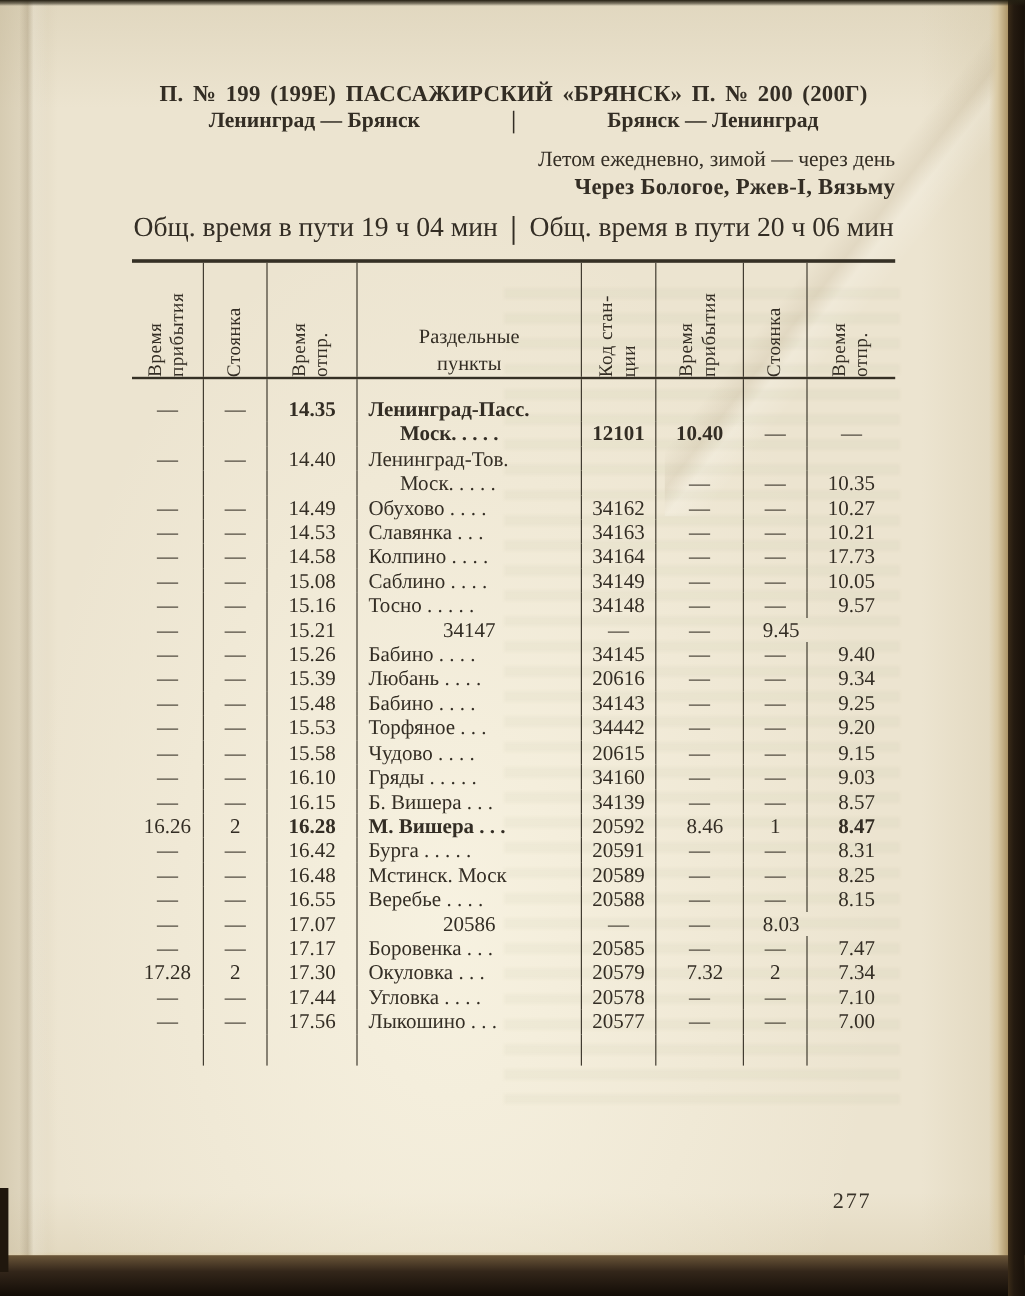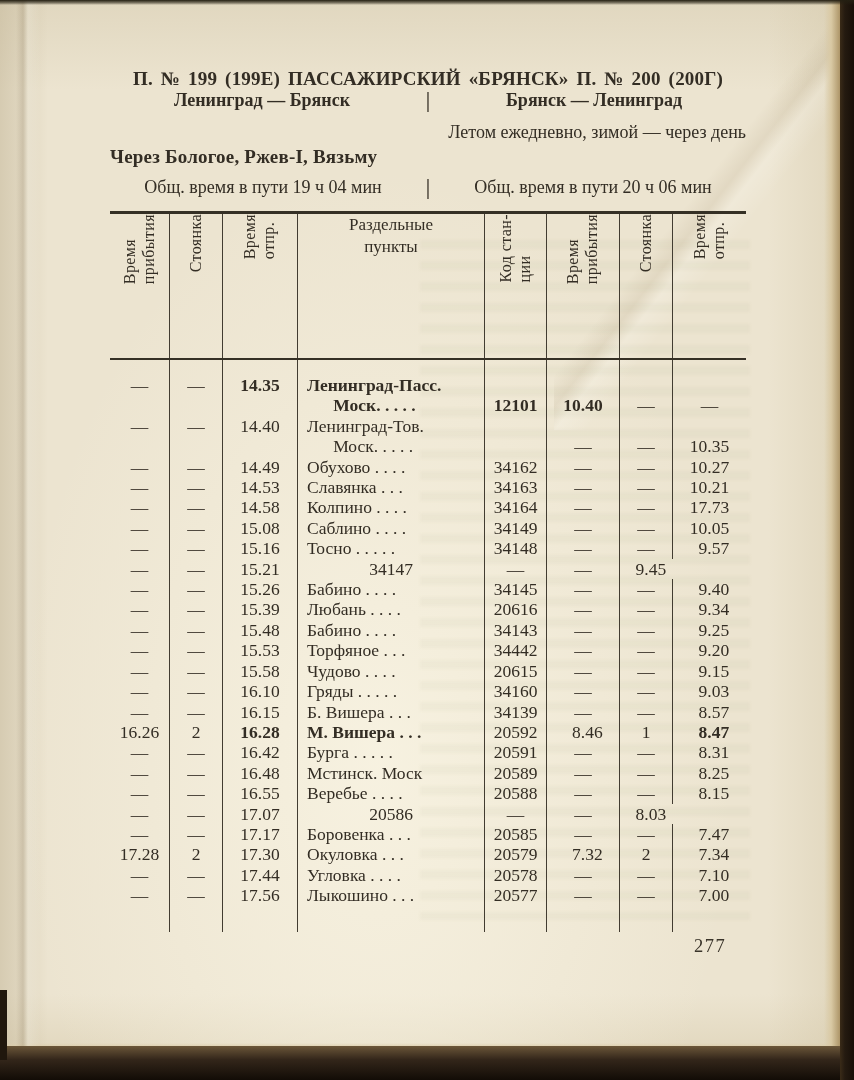--- a/index.html
+++ b/index.html
@@ -65,55 +65,55 @@
     font-size:19px; font-weight:bold; text-align:center;
     letter-spacing:.2px; word-spacing:3px; white-space:nowrap;
   }
   .route{
     display:grid; grid-template-columns:1fr 28px 1fr;
     font-weight:bold; font-size:18px;
   }
   .route span{text-align:center;}
   .bar{font-weight:bold; transform:scaleY(1.15);}
   .freq{margin-top:11px; text-align:right; font-size:18px;}
-  .via{margin-top:3px; text-align:left; font-size:19px; font-weight:bold; letter-spacing:.2px;}
+  .via{margin-top:3px; text-align:right; font-size:19px; font-weight:bold; letter-spacing:.2px;}
   .duration{
-    margin-top:9px; display:grid; grid-template-columns:1fr 24px 1fr; font-size:18px;
+    margin-top:9px; display:grid; grid-template-columns:1fr 24px 1fr; font-size:23px;
   }
   .duration span{text-align:center; white-space:nowrap;}
 
   
   .tbl{margin-top:13px; width:636px;}
   .trow{display:grid; grid-template-columns:60px 53px 75px 187px 62px 73px 53px 73px;}
   .c{
     border-right:1.6px solid #423c31;
     min-height:20.4px; line-height:20.4px;
     font-size:17.5px; text-align:center;
     overflow:hidden; white-space:nowrap;
   }
   .c:last-child{border-right:none;}
   .c.col4{text-align:left; padding-left:9px;}
   .c.bold{font-weight:bold;}
   .thead{border-top:3px solid #353025; border-bottom:2px solid #353025;}
   .thead .c{
-    height:144px; display:flex; align-items:flex-start; justify-content:center;
+    height:95px; display:flex; align-items:flex-end; justify-content:center;
     line-height:1.12; white-space:pre-line; padding:0;
   }
   .thead .c.col4{padding-left:0;}
   .rot{
     writing-mode:vertical-rl; transform:rotate(180deg);
     white-space:pre-line; font-size:16px; line-height:1.18;
     letter-spacing:.4px; text-align:left; max-height:118px;
   }
   .hz{white-space:pre-line; text-align:center; font-size:17px; line-height:1.3;}
   .trow.first .c{padding-top:15px;}
   .trow.tail .c{height:26px;}
 
   .pagenum{
-    position:absolute; left:694px; top:936px; z-index:3;
+    position:absolute; left:694px; top:992px; z-index:3;
     font-size:18.5px; color:#3a342a; letter-spacing:1.5px;
   }
 </style>
 </head>
 <body>
 
 <div class="scan">
   <div class="page"></div>
   <div class="crease-left"></div>
   <div class="crease-tr"></div>

